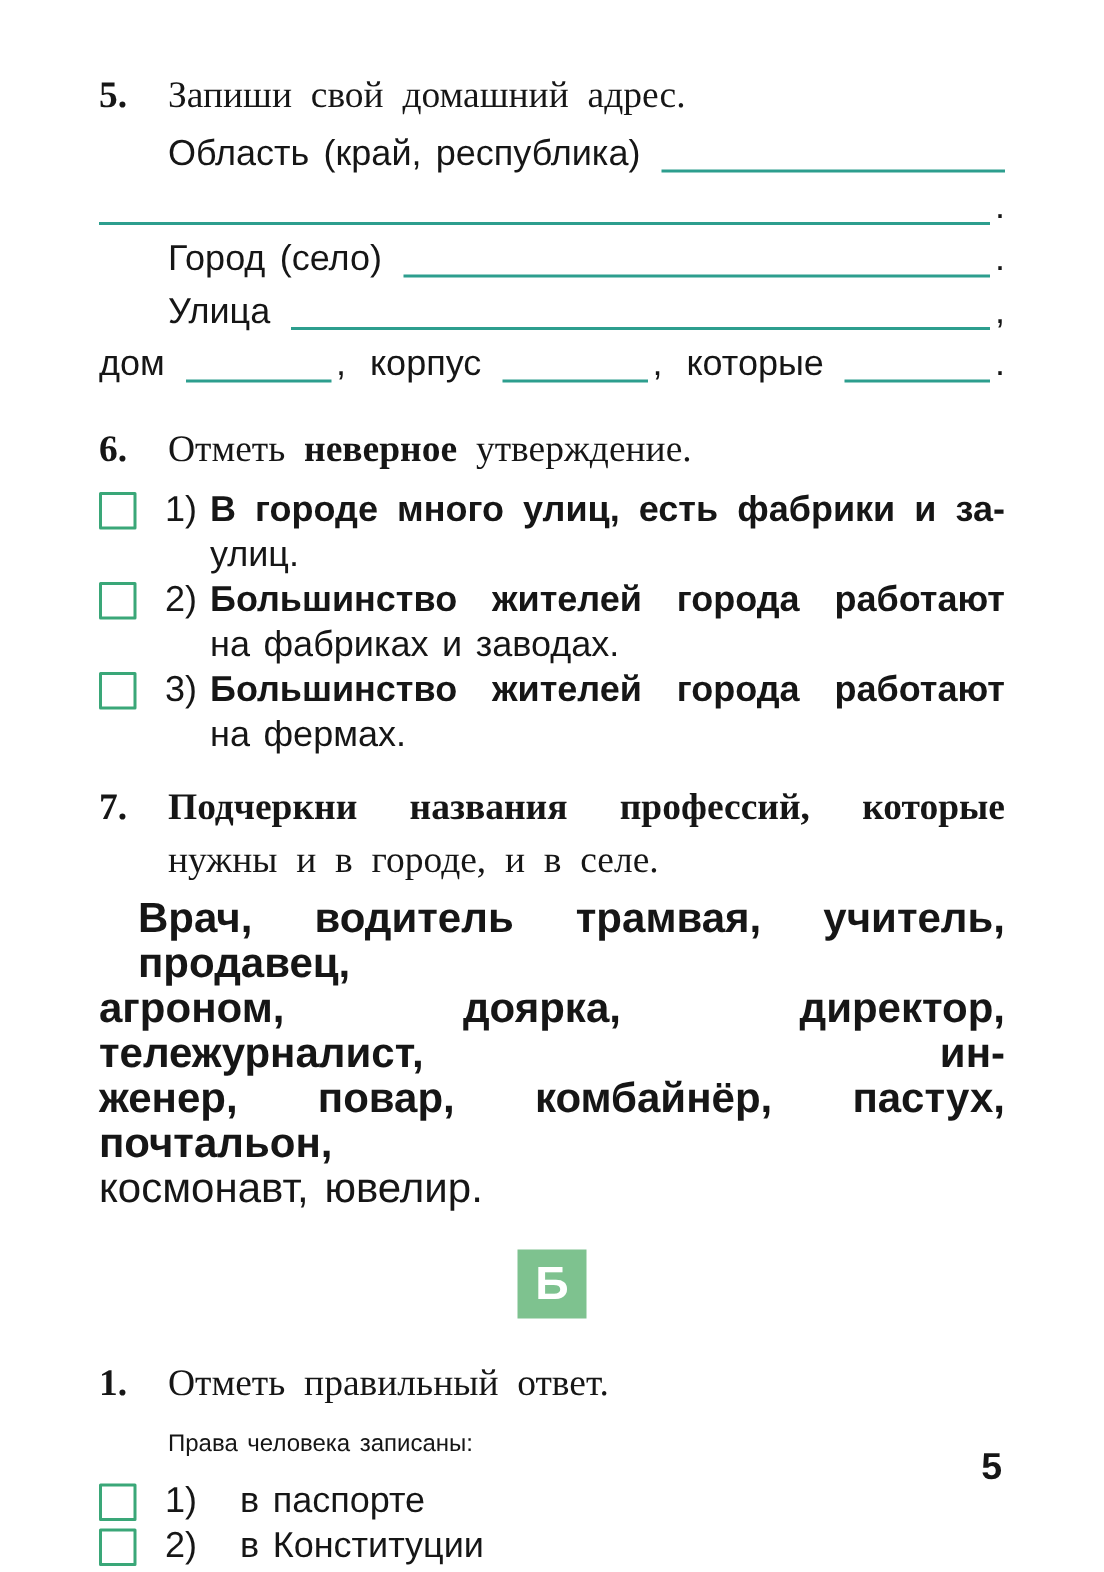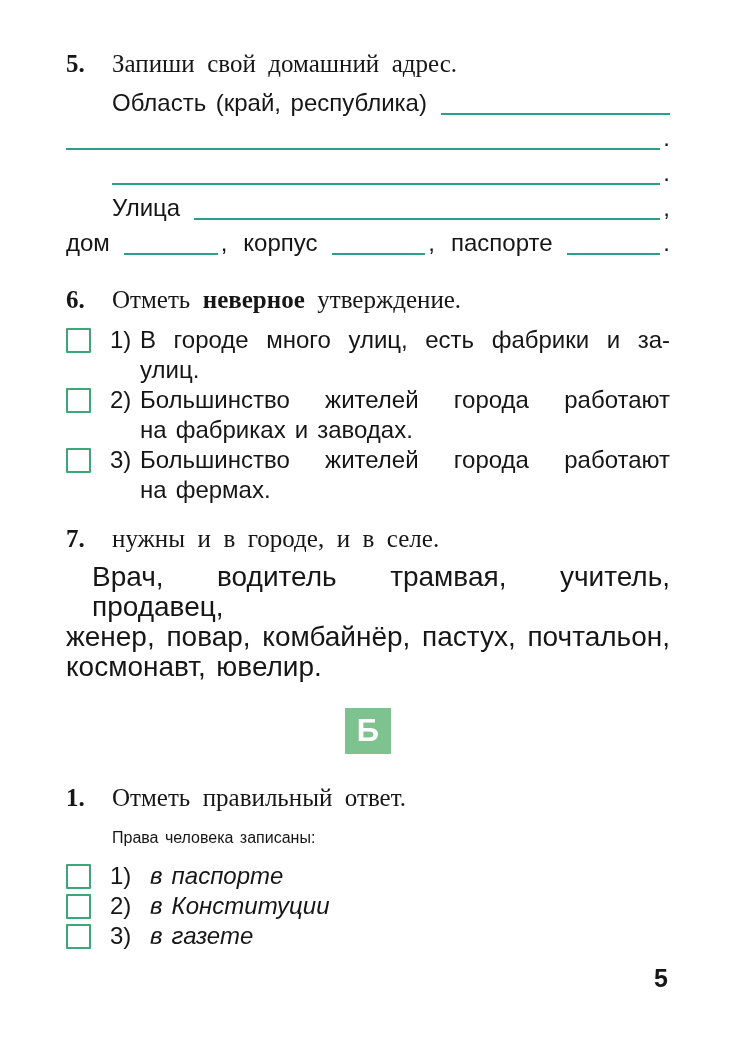--- a/index.html
+++ b/index.html
@@ -17,21 +17,21 @@
 
   
   .task-header{
     display:flex;align-items:flex-start;
     font-family:"Liberation Serif", serif;
     font-size:25px;line-height:35px;word-spacing:0.25em;
   }
   .task-num{flex:none;width:46px;font-weight:bold;}
   .task-title{flex:1;}
   .bold{font-weight:bold;}
-  .jl{text-align:justify;text-align-last:justify;}
+  .jl{text-align:justify;text-align-last:justify;font-weight:bold;}
 
   
   .addr{font-size:24px;line-height:35px;word-spacing:0.12em;margin-top:4px;}
   .addr-row{display:flex;align-items:flex-end;}
   .addr-row .lbl{flex:none;margin-right:14px;}
   .indent{padding-left:46px;}
   .wline{flex:1;border-bottom:2px solid var(--teal);margin-bottom:5px;height:0;}
   .punct{flex:none;margin-left:3px;}
   .gap{flex:none;width:16px;}
 
@@ -53,21 +53,21 @@
   .badge{
     width:46px;height:46px;margin:26px auto 0 auto;background:var(--badge);
     color:#ffffff;font-weight:bold;font-size:31px;
     display:flex;align-items:center;justify-content:center;
     font-family:"Liberation Sans", sans-serif;
   }
 
   .subtitle{font-size:16px;line-height:30px;word-spacing:0.12em;padding-left:46px;margin-top:8px;}
   .options-b{margin-top:8px;}
   .options-b .option{height:30px;}
-  .opt-label{margin-left:10px;font-style:italic;}
+  .opt-label{margin-left:20px;}
 
   .pagenum{
     position:absolute;right:68px;top:964px;
     font-size:25px;font-weight:bold;font-family:"Liberation Sans", sans-serif;
   }
 
   .mt-s6{margin-top:22px;}
   .mt-s7{margin-top:16px;}
   .mt-s1{margin-top:26px;}
 </style>
@@ -84,38 +84,39 @@
   <div class="addr">
     <div class="addr-row indent">
       <span class="lbl">Область (край, республика)</span>
       <span class="wline"></span>
     </div>
     <div class="addr-row">
       <span class="wline"></span>
       <span class="punct">.</span>
     </div>
     <div class="addr-row indent">
+      <span class="lbl">Город (село)</span>
       <span class="wline"></span>
       <span class="punct">.</span>
     </div>
     <div class="addr-row indent">
       <span class="lbl">Улица</span>
       <span class="wline"></span>
       <span class="punct">,</span>
     </div>
     <div class="addr-row">
       <span class="lbl">дом</span>
       <span class="wline"></span>
       <span class="punct">,</span>
       <span class="gap"></span>
       <span class="lbl">корпус</span>
       <span class="wline"></span>
       <span class="punct">,</span>
       <span class="gap"></span>
-      <span class="lbl">паспорте</span>
+      <span class="lbl">которые</span>
       <span class="wline"></span>
       <span class="punct">.</span>
     </div>
   </div>
 
   <div class="task-header mt-s6">
     <span class="task-num">6.</span>
     <span class="task-title">
       <span>Отметь</span>
       <span class="bold">неверное</span>
@@ -146,26 +147,28 @@
       <span class="opt-text">
         <div class="jl">Большинство жителей города работают</div>
         <div>на фермах.</div>
       </span>
     </div>
   </div>
 
   <div class="task-header mt-s7">
     <span class="task-num">7.</span>
     <span class="task-title">
+      <div class="jl">Подчеркни названия профессий, которые</div>
       <div>нужны и в городе, и в селе.</div>
     </span>
   </div>
 
   <div class="paragraph">
     <div class="jl p-indent">Врач, водитель трамвая, учитель, продавец,</div>
+    <div class="jl">агроном, доярка, директор, тележурналист, ин-</div>
     <div class="jl">женер, повар, комбайнёр, пастух, почтальон,</div>
     <div>космонавт, ювелир.</div>
   </div>
 
   <div class="badge">Б</div>
 
   <div class="task-header mt-s1">
     <span class="task-num">1.</span>
     <span class="task-title">Отметь правильный ответ.</span>
   </div>

